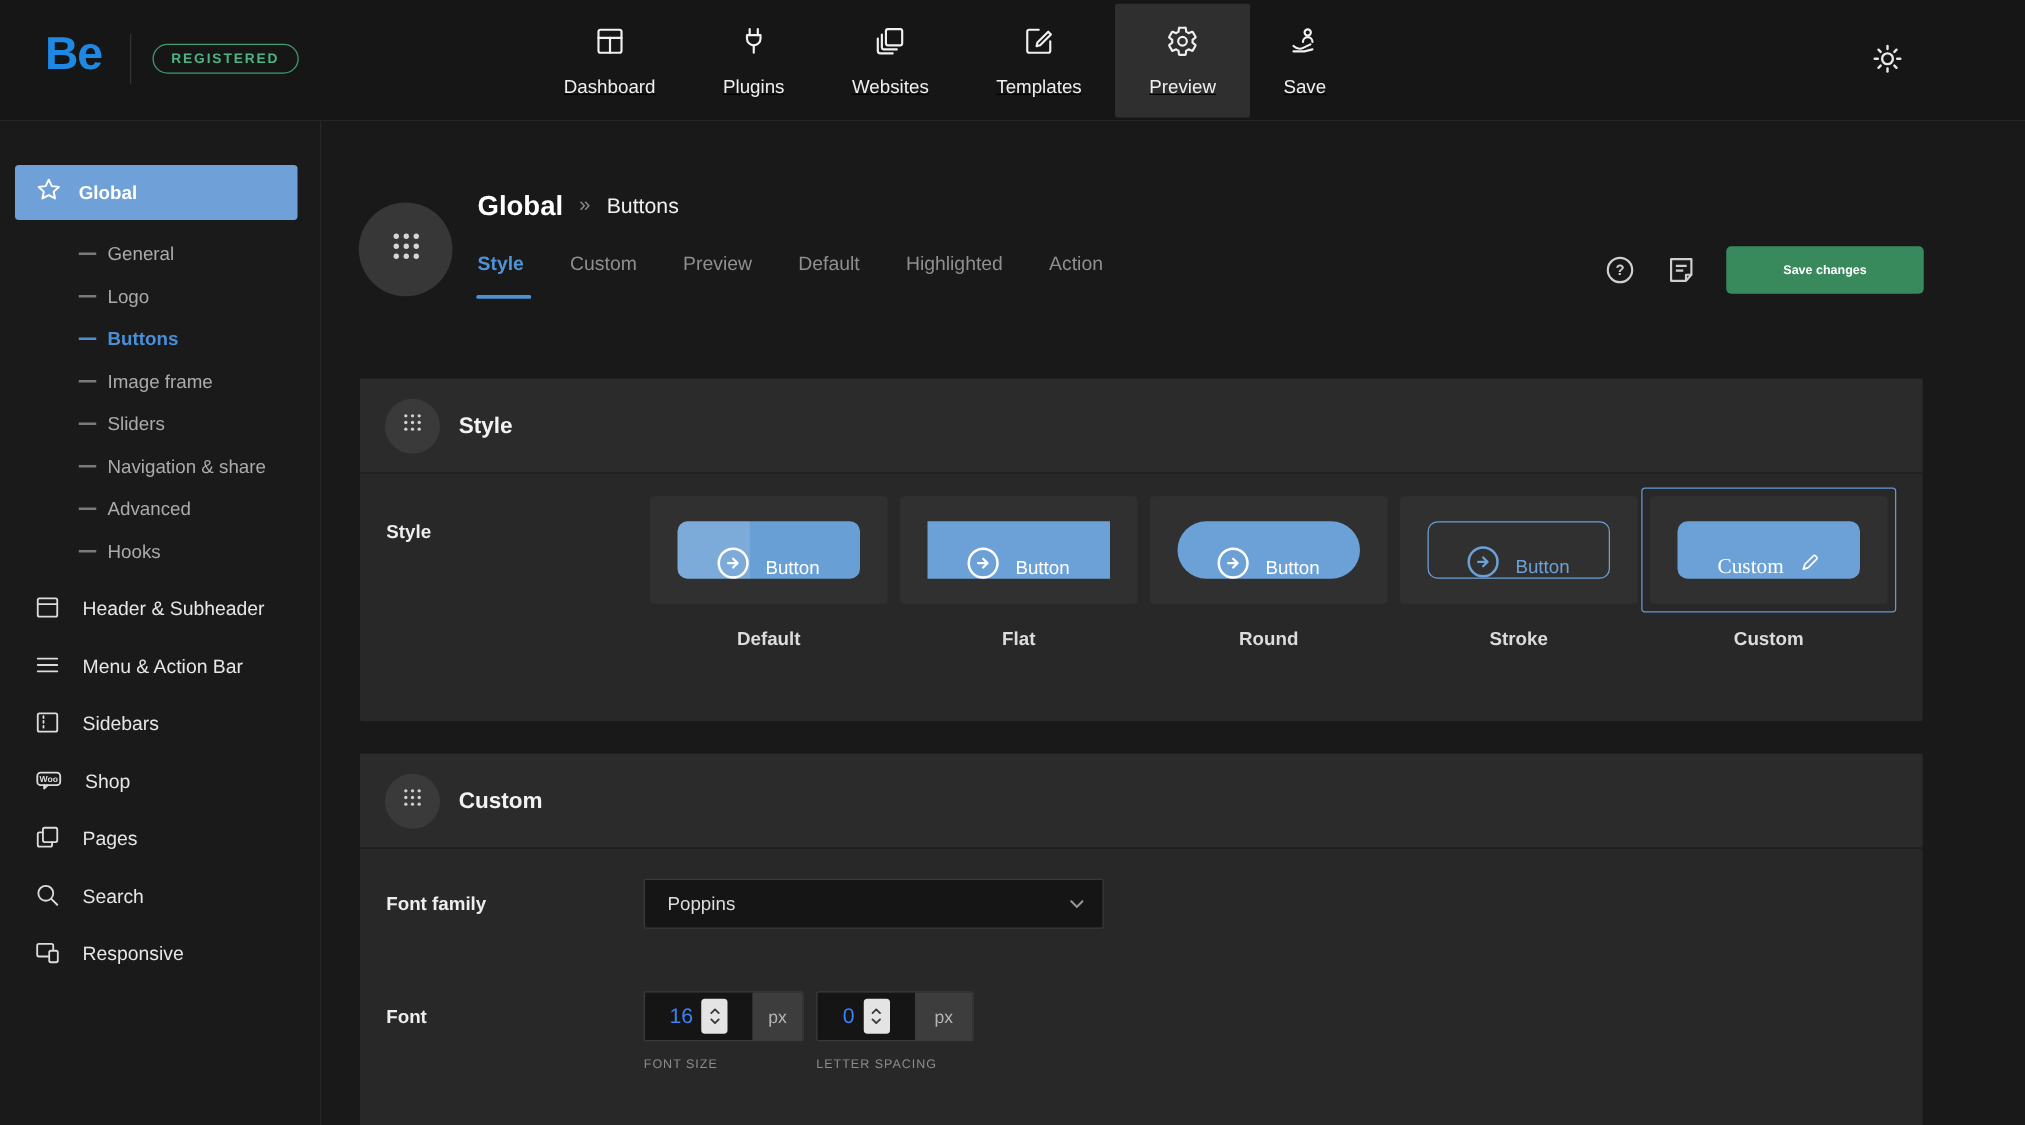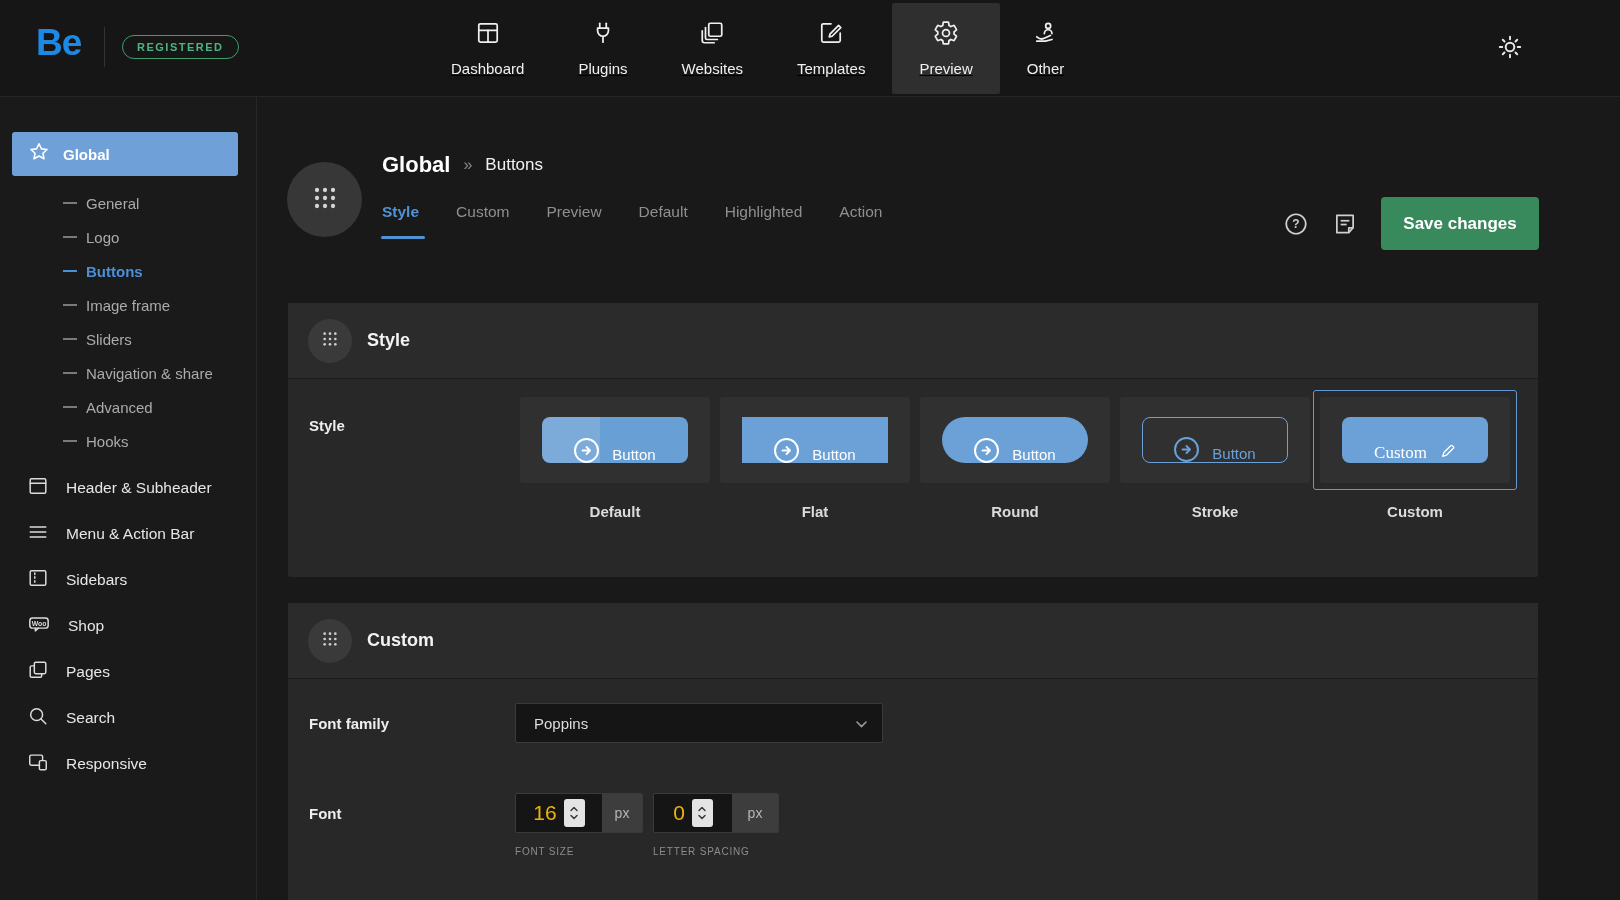--- a/index.html
+++ b/index.html
@@ -52,22 +52,22 @@
   .bc-sep { font-size:16px; color:#8a8a8a; margin:0 13px; }
   .bc-current { font-size:17px; color:#f0f0f0; }
   .tabs { position:absolute; left:124px; top:106px; display:flex; gap:37px; }
   .tab { position:relative; font-size:15.5px; color:#8f8f8f; cursor:pointer; padding-bottom:2px; }
   .tab.active { color:#4f93d6; font-weight:600; }
   .tab.active::after { content:''; position:absolute; left:-1px; width:44px; height:3px;
     bottom:-16px; background:#4f93d6; border-radius:2px; }
   .actions { position:absolute; right:81px; top:100px; display:flex; align-items:center; gap:23px; }
   .icon-btn { width:26px; height:26px; cursor:pointer; }
   .icon-btn svg { stroke:#cfcfcf; fill:none; stroke-width:1.6; stroke-linejoin:round; }
-  .save-btn { width:158px; height:53px; background:#388a5c; border:none; border-radius:4px;
-    color:#fff; font-size:17px; font-weight:700; cursor:pointer; font-family:inherit; }
+  .save-btn { width:158px; height:38px; background:#388a5c; border:none; border-radius:4px;
+    color:#fff; font-size:10px; font-weight:700; cursor:pointer; font-family:inherit; }
 
   
   .panel { position:absolute; left:30px; width:1250px; background:#282828; border-radius:2px; }
   .panel-style { top:206px; height:274px; }
   .panel-custom { top:506px; height:400px; }
   .panel-header { height:76px; background:#2b2b2b; border-bottom:1px solid #1b1b1b;
     display:flex; align-items:center; padding-left:20px; gap:15px; }
   .drag-circle { width:44px; height:44px; border-radius:50%; background:#3a3a3a;
     display:flex; align-items:center; justify-content:center; cursor:grab; }
   .panel-title { font-size:18px; font-weight:600; color:#f2f2f2; }
@@ -100,21 +100,21 @@
   .select-box { position:absolute; height:40px; background:#151515; border:1px solid #3a3a3a;
     border-radius:2px; display:flex; align-items:center; justify-content:space-between;
     padding:0 15px 0 18px; cursor:pointer; }
   .select-value { font-size:15px; color:#ddd; }
   .select-box svg { stroke:#9a9a9a; fill:none; stroke-width:1.6; stroke-linecap:round; }
   .font-row { position:absolute; left:227px; top:114px; display:flex; gap:10px; }
   .font-group { display:flex; flex-direction:column; gap:13px; }
   .caption { font-size:10px; color:#8c8c8c; letter-spacing:0.8px; }
   .num-group { display:flex; height:40px; border:1px solid #3a3a3a; border-radius:2px; overflow:hidden; }
   .num-box { background:#151515; display:flex; align-items:center; justify-content:center; gap:7px; }
-  .num-value { font-size:21px; color:#eab308; }
+  .num-value { font-size:17px; color:#3b82f6; }
   .stepper { width:21px; height:28px; background:#e4e4e4; border-radius:3px; display:flex;
     align-items:center; justify-content:center; cursor:pointer; }
   .stepper svg { stroke:#3a3a3a; fill:none; stroke-width:1.5; stroke-linecap:round; stroke-linejoin:round; }
   .px-box { width:40px; background:#3d3d3d; display:flex; align-items:center; justify-content:center;
     font-size:14px; color:#b5b5b5; }
   .sel-inline { position:static; width:198px; }
 </style>
 </head>
 <body>
 
@@ -177,21 +177,21 @@
       </div>
       <div class="nav-item">
         <span>
           <svg width="26" height="26" viewBox="0 0 24 24">
               <circle cx="14" cy="5.5" r="2.3"></circle>
               <path d="M10.5 12.5a3.5 3.5 0 0 1 7 0"></path>
               <path d="M3.5 15.5c2.5 2.3 5 2.6 7.5 1.2l5-2.4"></path>
               <path d="M3.5 19.5h8l6-1.5"></path>
             </svg>
         </span>
-        <span class="nav-label">Other</span>
+        <span class="nav-label">Save</span>
       </div>
     </div>
 
     <div class="theme-toggle">
       <svg width="28" height="28" viewBox="0 0 26 26">
           <circle cx="13" cy="13" r="4"></circle>
           <line x1="13" y1="3.5" x2="13" y2="5.8"></line>
           <line x1="13" y1="20.2" x2="13" y2="22.5"></line>
           <line x1="3.5" y1="13" x2="5.8" y2="13"></line>
           <line x1="20.2" y1="13" x2="22.5" y2="13"></line>

